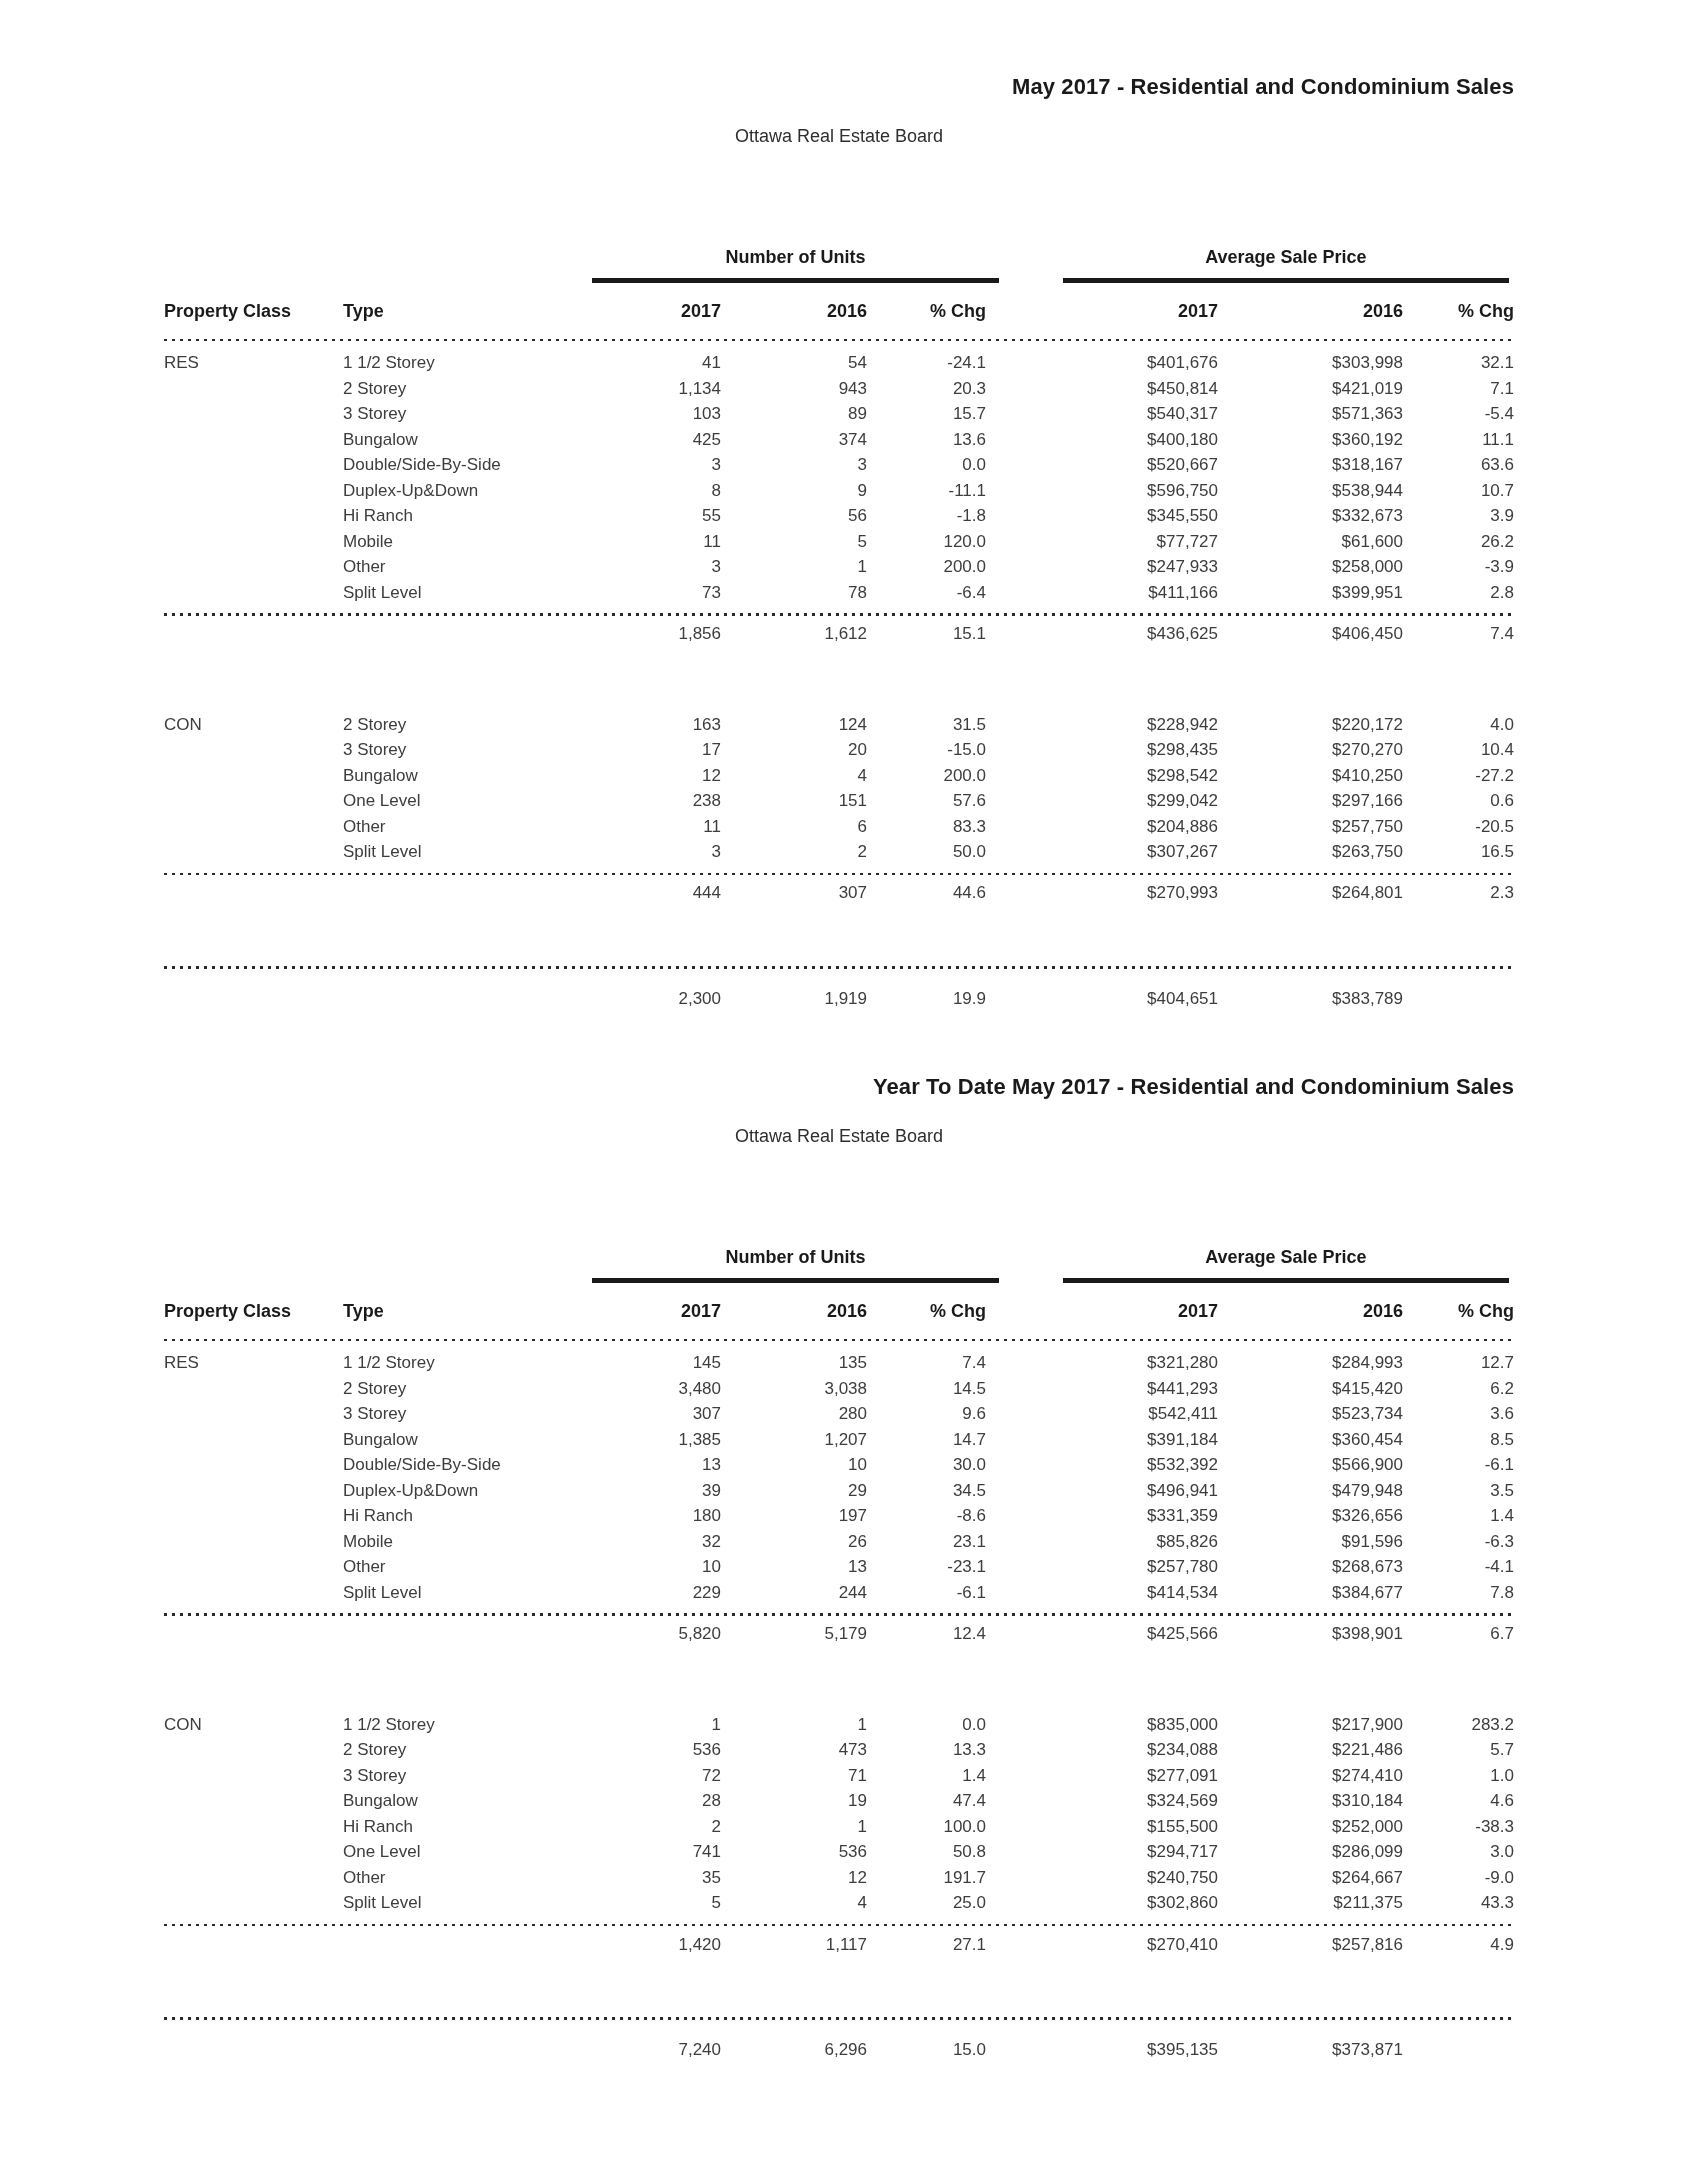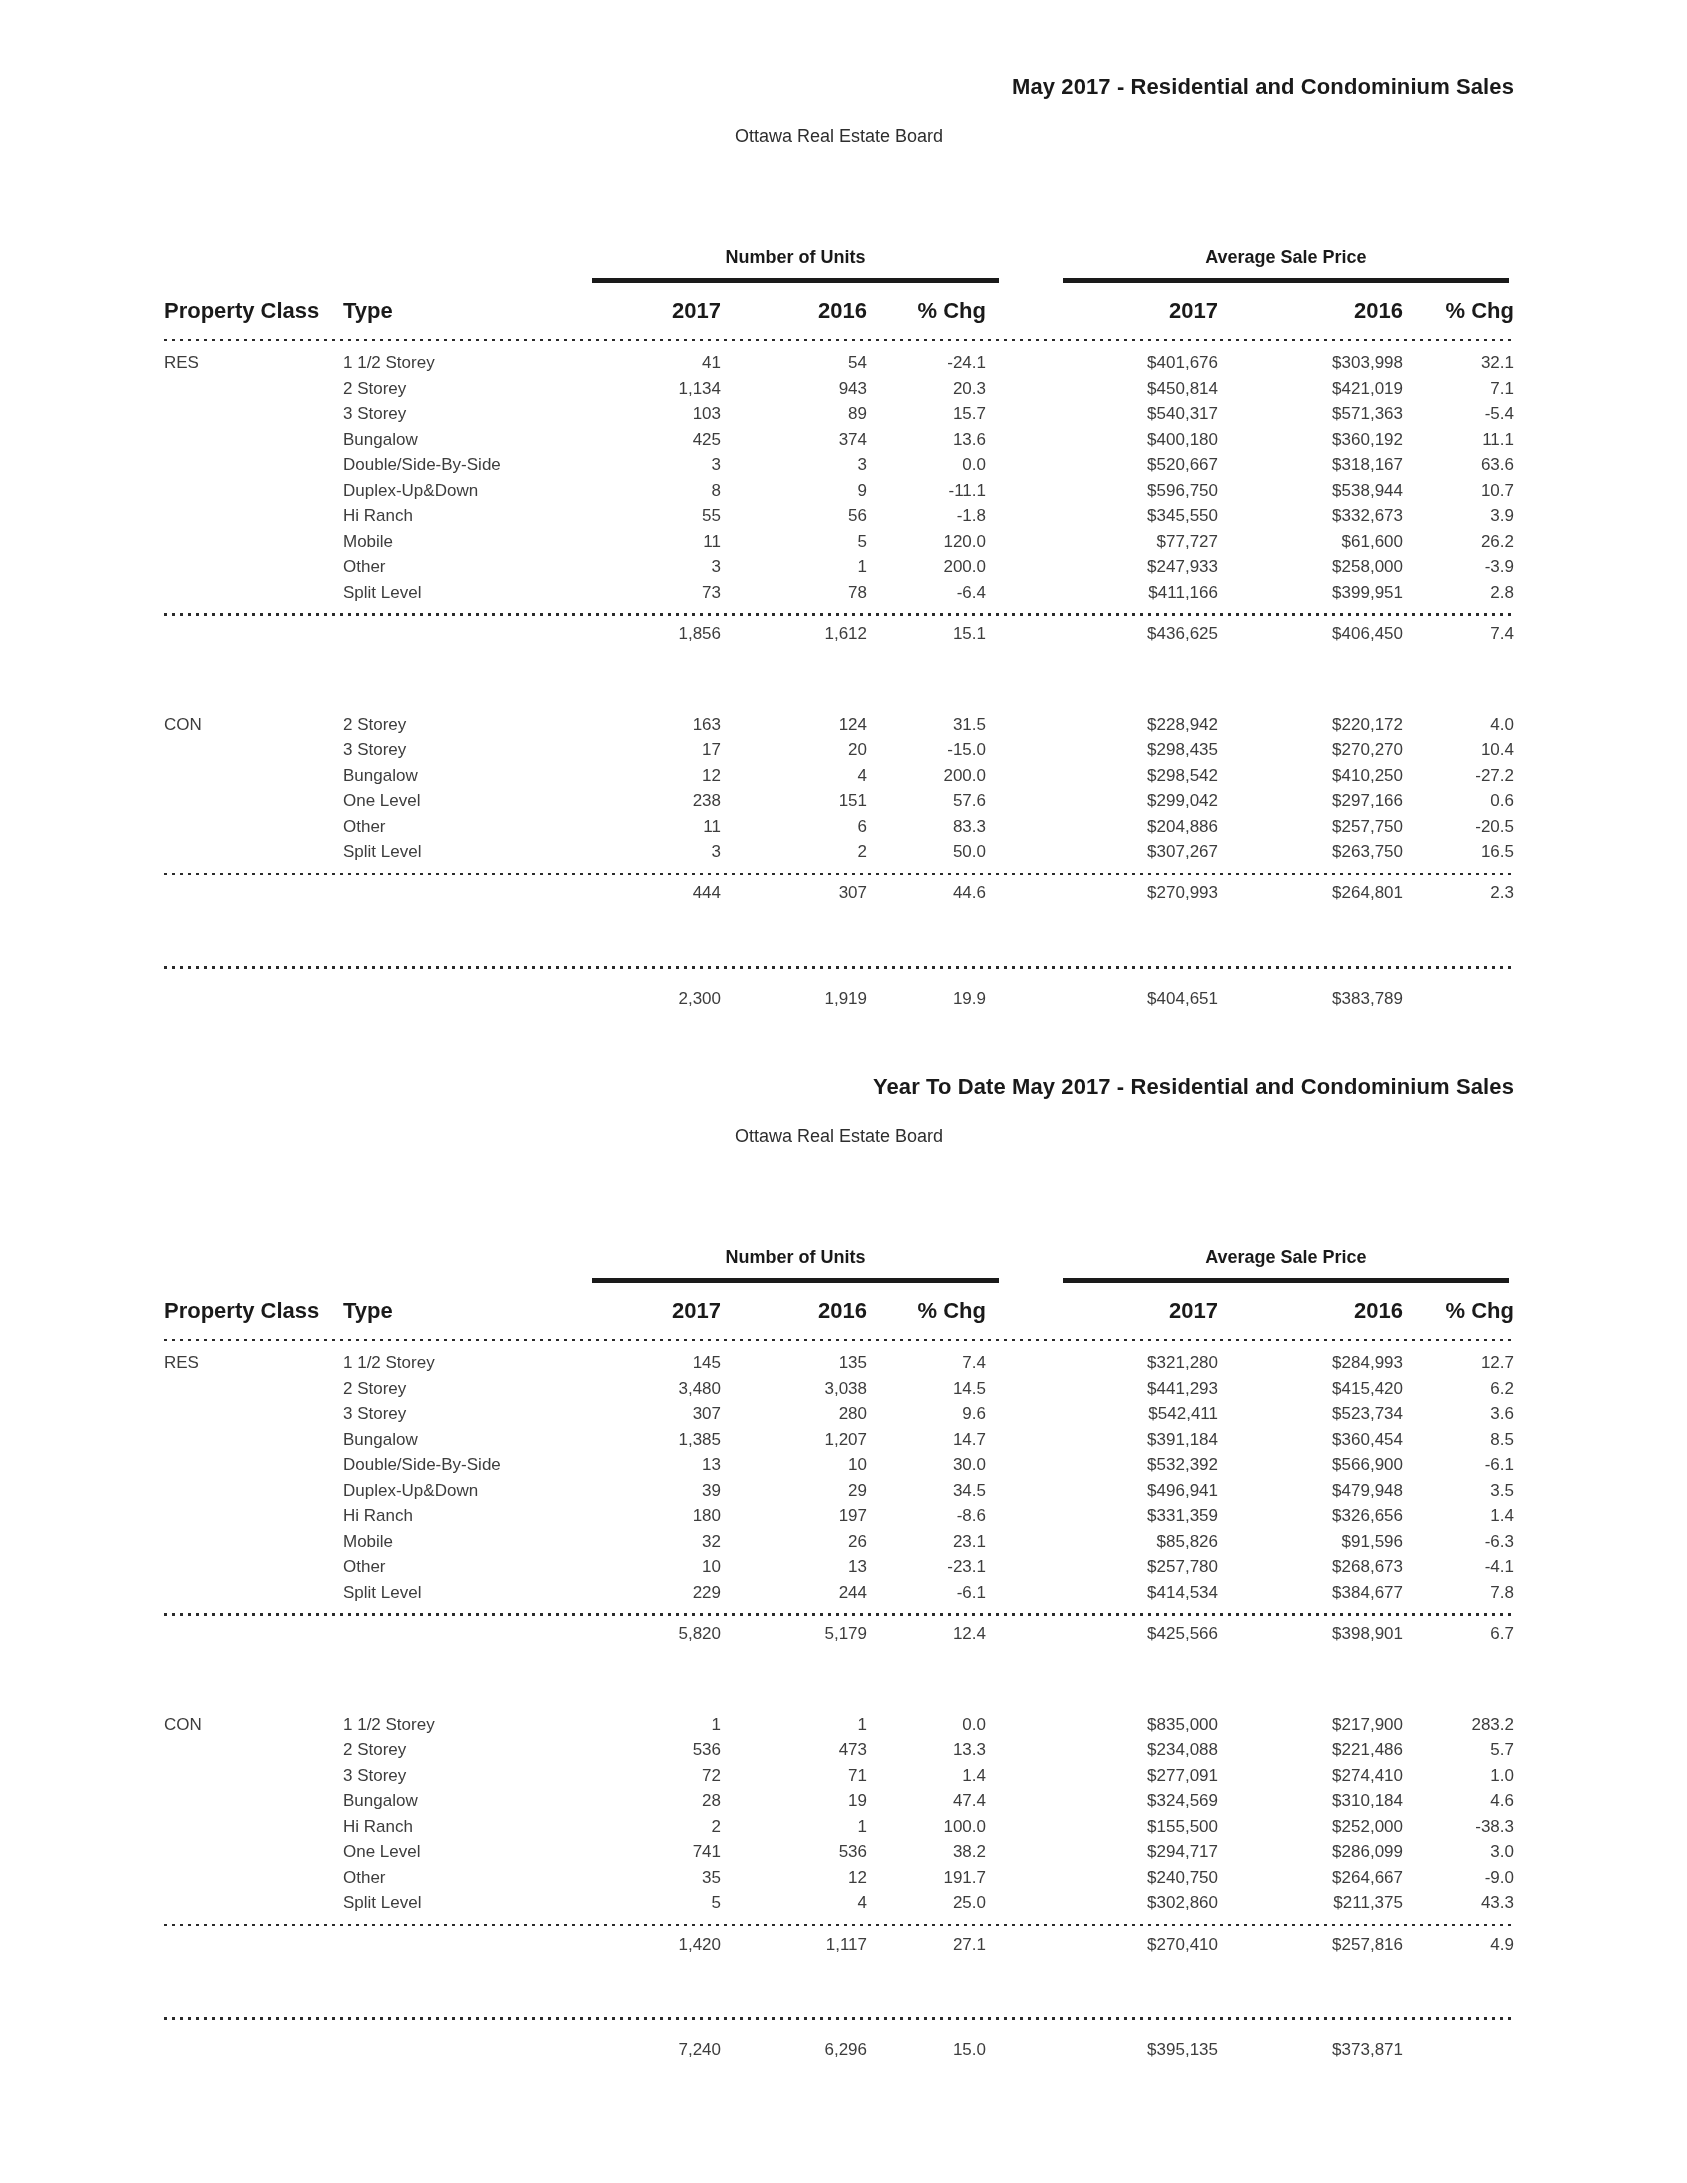--- a/index.html
+++ b/index.html
@@ -29,21 +29,21 @@
   }
   .ghead{margin-top:99px;}
   .gh-units{grid-column:3/6;}
   .gh-price{grid-column:6/9;}
   .gh-inner-units{margin-left:31px;margin-right:-13.2px;}
   .gh-inner-price{margin-left:77px;margin-right:5.3px;}
   .glabel{
     text-align:center;font-size:18px;font-weight:bold;color:#1a1a1a;line-height:22.5px;
   }
   .gline{height:5.3px;background:#1a1a1a;margin-top:9.3px;}
-  .chead{margin-top:17px;font-size:22px;font-weight:bold;color:#1a1a1a;line-height:22.5px;}
+  .chead{margin-top:17px;font-size:18px;font-weight:bold;color:#1a1a1a;line-height:22.5px;}
   .dotline{
     height:2.6px;margin-top:16px;
     background:repeating-linear-gradient(90deg,#2a2a2a 0 2.6px,transparent 2.6px 8px);
   }
   .dotline.sec{margin-top:8px;}
   .dotline.grand{margin-top:60px;}
   .rows{margin-top:9px;}
   .drow{line-height:25.5px;font-size:17px;}
   .srow{margin-top:5.3px;line-height:25.5px;font-size:17px;}
   .trow{margin-top:17px;line-height:25.5px;font-size:17px;}
@@ -533,21 +533,21 @@
           <div class="c cr">$155,500</div>
           <div class="c cr">$252,000</div>
           <div class="c cr">-38.3</div>
         </div>
 
         <div class="grid drow">
           <div class="c cl"></div>
           <div class="c cl">One Level</div>
           <div class="c cr">741</div>
           <div class="c cr">536</div>
-          <div class="c cr">38.2</div>
+          <div class="c cr">50.8</div>
           <div class="c cr">$294,717</div>
           <div class="c cr">$286,099</div>
           <div class="c cr">3.0</div>
         </div>
 
         <div class="grid drow">
           <div class="c cl"></div>
           <div class="c cl">Other</div>
           <div class="c cr">35</div>
           <div class="c cr">12</div>

